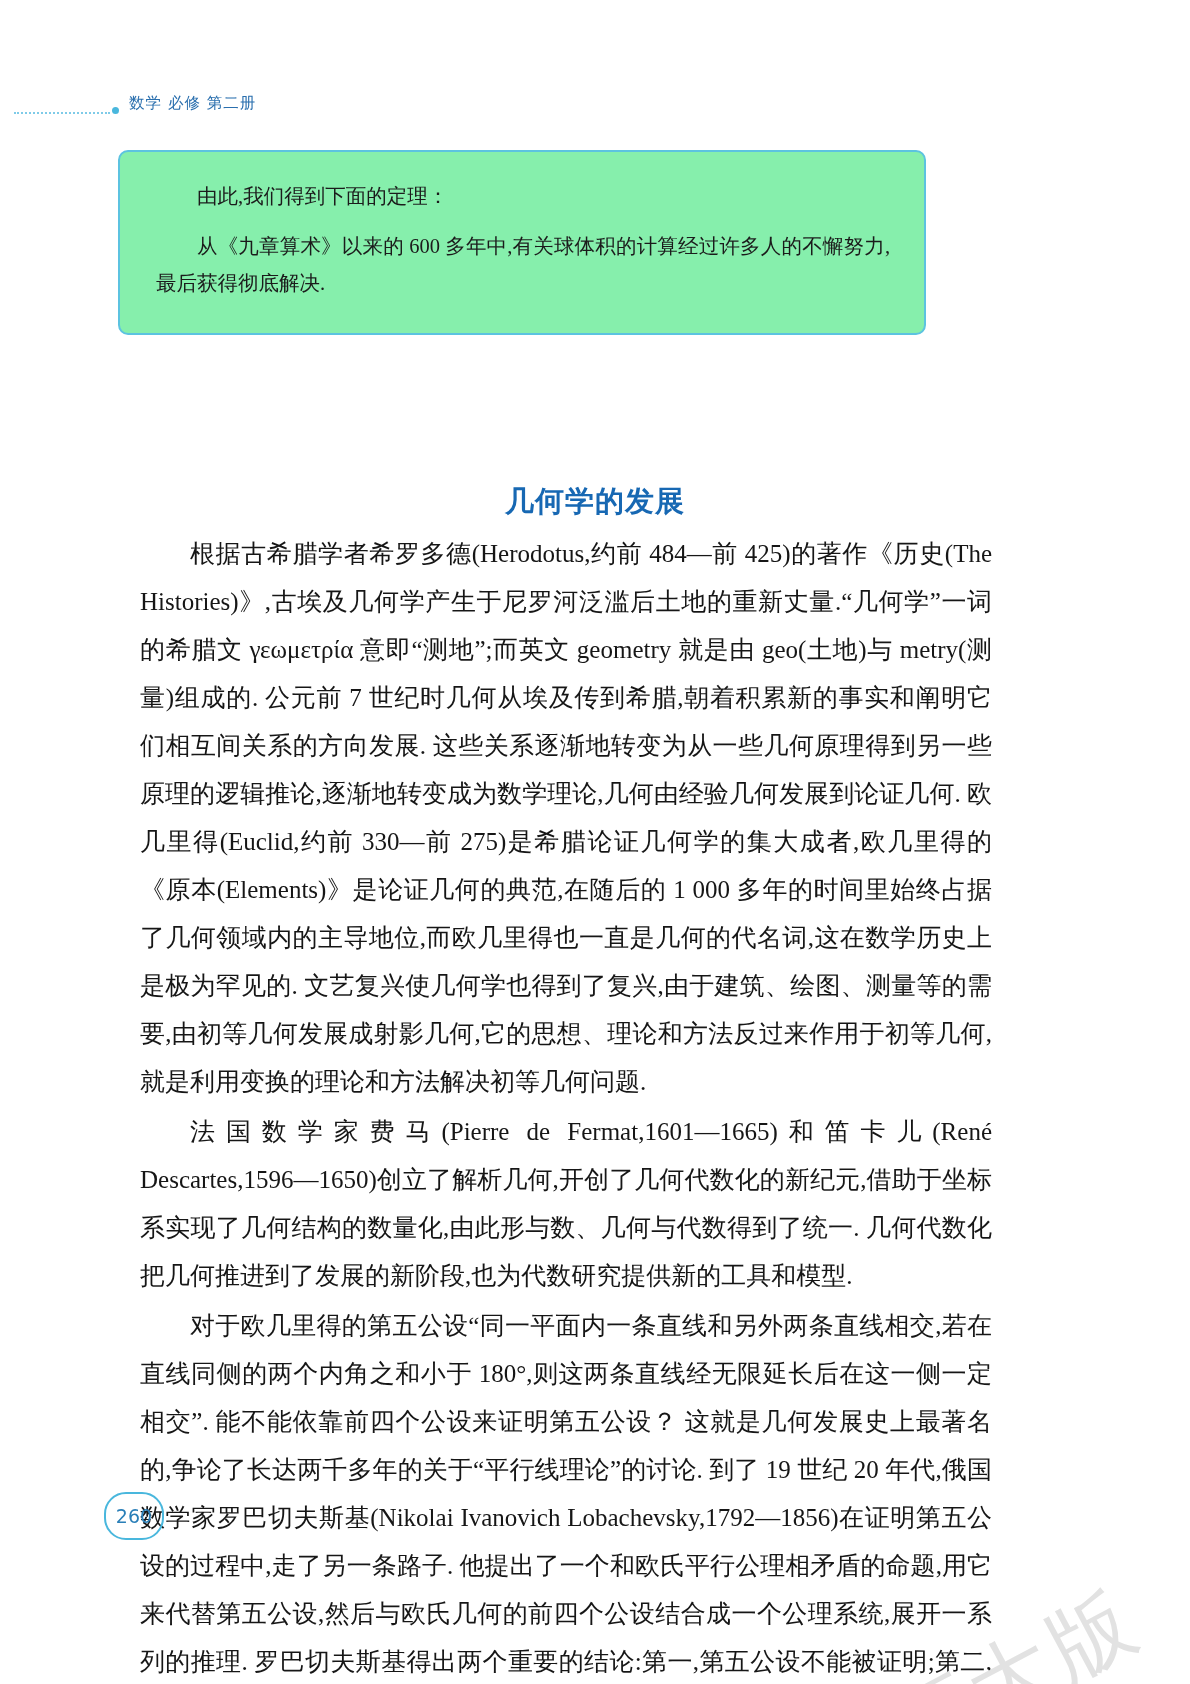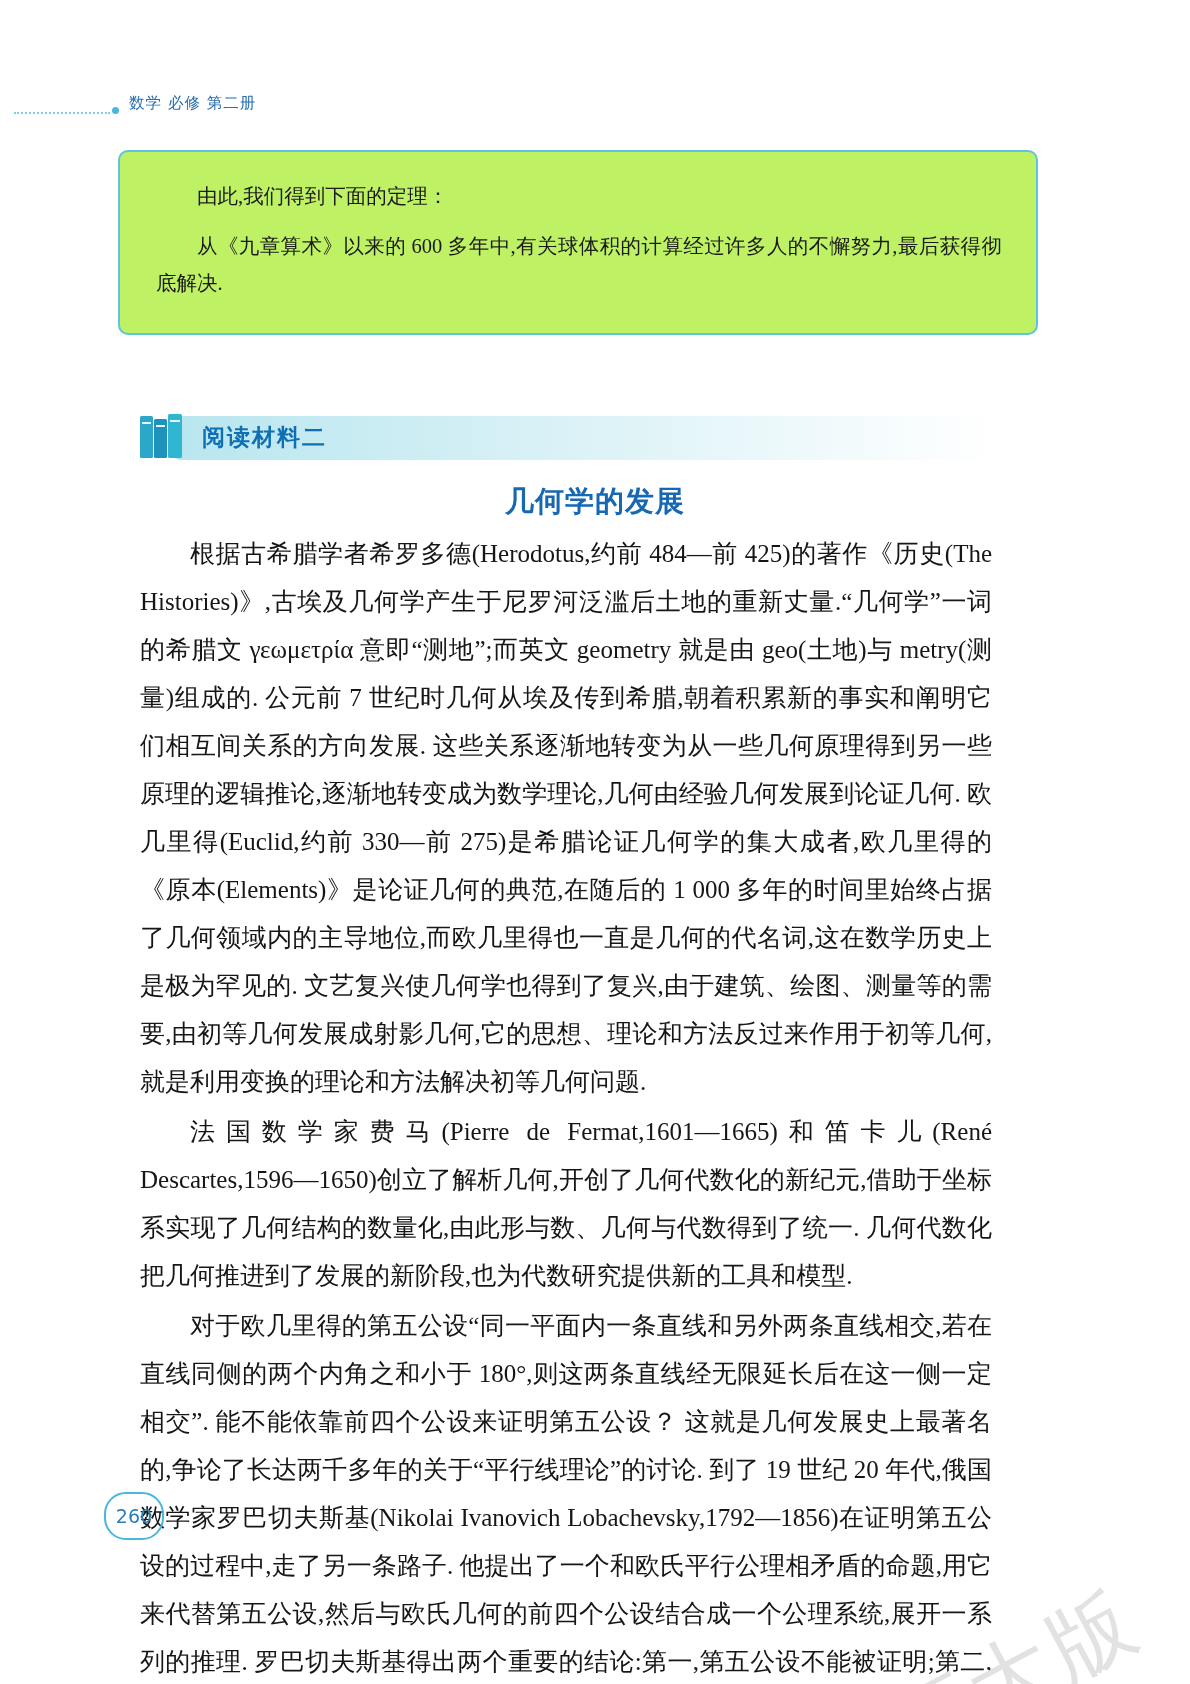--- a/index.html
+++ b/index.html
@@ -48,26 +48,26 @@
     font-size: 15.5px;
     letter-spacing: 1px;
     font-family: "DejaVu Sans", "Liberation Sans", sans-serif;
   }
 
   
   .theorem-box {
     position: absolute;
     left: 118px;
     top: 150px;
-    width: 920px;
+    width: 808px;
     border: 2px solid #5cc3e0;
     border-radius: 10px;
     box-sizing: border-box;
     padding: 26px 34px 26px 36px;
-    background: #bef264;
+    background: #86efac;
   }
   .theorem-box p {
     margin: 0 0 14px 0;
     font-size: 20.5px;
     line-height: 1.78;
     color: #1b1b1b;
     text-align: justify;
   }
   .theorem-box p:last-child { margin-bottom: 6px; }
   .indent { text-indent: 2em; }
@@ -195,34 +195,20 @@
     <span class="rule"></span>
     <span class="dot"></span>
     <span class="txt">数学 必修 第二册</span>
   </div>
 
   <div class="theorem-box">
     <p class="indent">由此,我们得到下面的定理：</p>
     <p class="indent">从《九章算术》以来的 600 多年中,有关球体积的计算经过许多人的不懈努力,最后获得彻底解决.</p>
   </div>
 
-  <div class="banner">
-    <div class="banner-bg"></div>
-    <div class="books-icon">
-      <svg width="58" height="56" viewBox="0 0 58 56" xmlns="http://www.w3.org/2000/svg">
-        <rect x="4" y="6" width="13" height="42" rx="1.5" fill="#2aa7c9"></rect>
-        <rect x="18" y="9" width="13" height="39" rx="1.5" fill="#1d93bb"></rect>
-        <rect x="32" y="4" width="14" height="44" rx="1.5" fill="#31b6d2"></rect>
-        <rect x="6" y="12" width="9" height="2" fill="#e6f7fb"></rect>
-        <rect x="20" y="15" width="9" height="2" fill="#e6f7fb"></rect>
-        <rect x="34" y="10" width="10" height="2" fill="#e6f7fb"></rect>
-      </svg>
-    </div>
-    <div class="banner-title">阅读材料二</div>
-  </div>
 
   <div class="article-title">几何学的发展</div>
 
   <div class="body-text">
     <p>根据古希腊学者希罗多德(Herodotus,约前 484—前 425)的著作《历史(The Histories)》,古埃及几何学产生于尼罗河泛滥后土地的重新丈量.“几何学”一词的希腊文 γεωμετρία 意即“测地”;而英文 geometry 就是由 geo(土地)与 metry(测量)组成的. 公元前 7 世纪时几何从埃及传到希腊,朝着积累新的事实和阐明它们相互间关系的方向发展. 这些关系逐渐地转变为从一些几何原理得到另一些原理的逻辑推论,逐渐地转变成为数学理论,几何由经验几何发展到论证几何. 欧几里得(Euclid,约前 330—前 275)是希腊论证几何学的集大成者,欧几里得的《原本(Elements)》是论证几何的典范,在随后的 1 000 多年的时间里始终占据了几何领域内的主导地位,而欧几里得也一直是几何的代名词,这在数学历史上是极为罕见的. 文艺复兴使几何学也得到了复兴,由于建筑、绘图、测量等的需要,由初等几何发展成射影几何,它的思想、理论和方法反过来作用于初等几何,就是利用变换的理论和方法解决初等几何问题.</p>
     <p>法国数学家费马(Pierre de Fermat,1601—1665)和笛卡儿(René Descartes,1596—1650)创立了解析几何,开创了几何代数化的新纪元,借助于坐标系实现了几何结构的数量化,由此形与数、几何与代数得到了统一. 几何代数化把几何推进到了发展的新阶段,也为代数研究提供新的工具和模型.</p>
     <p>对于欧几里得的第五公设“同一平面内一条直线和另外两条直线相交,若在直线同侧的两个内角之和小于 180°,则这两条直线经无限延长后在这一侧一定相交”. 能不能依靠前四个公设来证明第五公设？ 这就是几何发展史上最著名的,争论了长达两千多年的关于“平行线理论”的讨论. 到了 19 世纪 20 年代,俄国数学家罗巴切夫斯基(Nikolai Ivanovich Lobachevsky,1792—1856)在证明第五公设的过程中,走了另一条路子. 他提出了一个和欧氏平行公理相矛盾的命题,用它来代替第五公设,然后与欧氏几何的前四个公设结合成一个公理系统,展开一系列的推理. 罗巴切夫斯基得出两个重要的结论:第一,第五公设不能被证明;第二,在新的公理体系中展开的一连串推理,得到了一系列在逻辑上无矛盾的新的定理,并形成了一种不同于欧氏几何的新的几何学理论. 这种</p>
   </div>
 
   <div class="folio">260</div>

